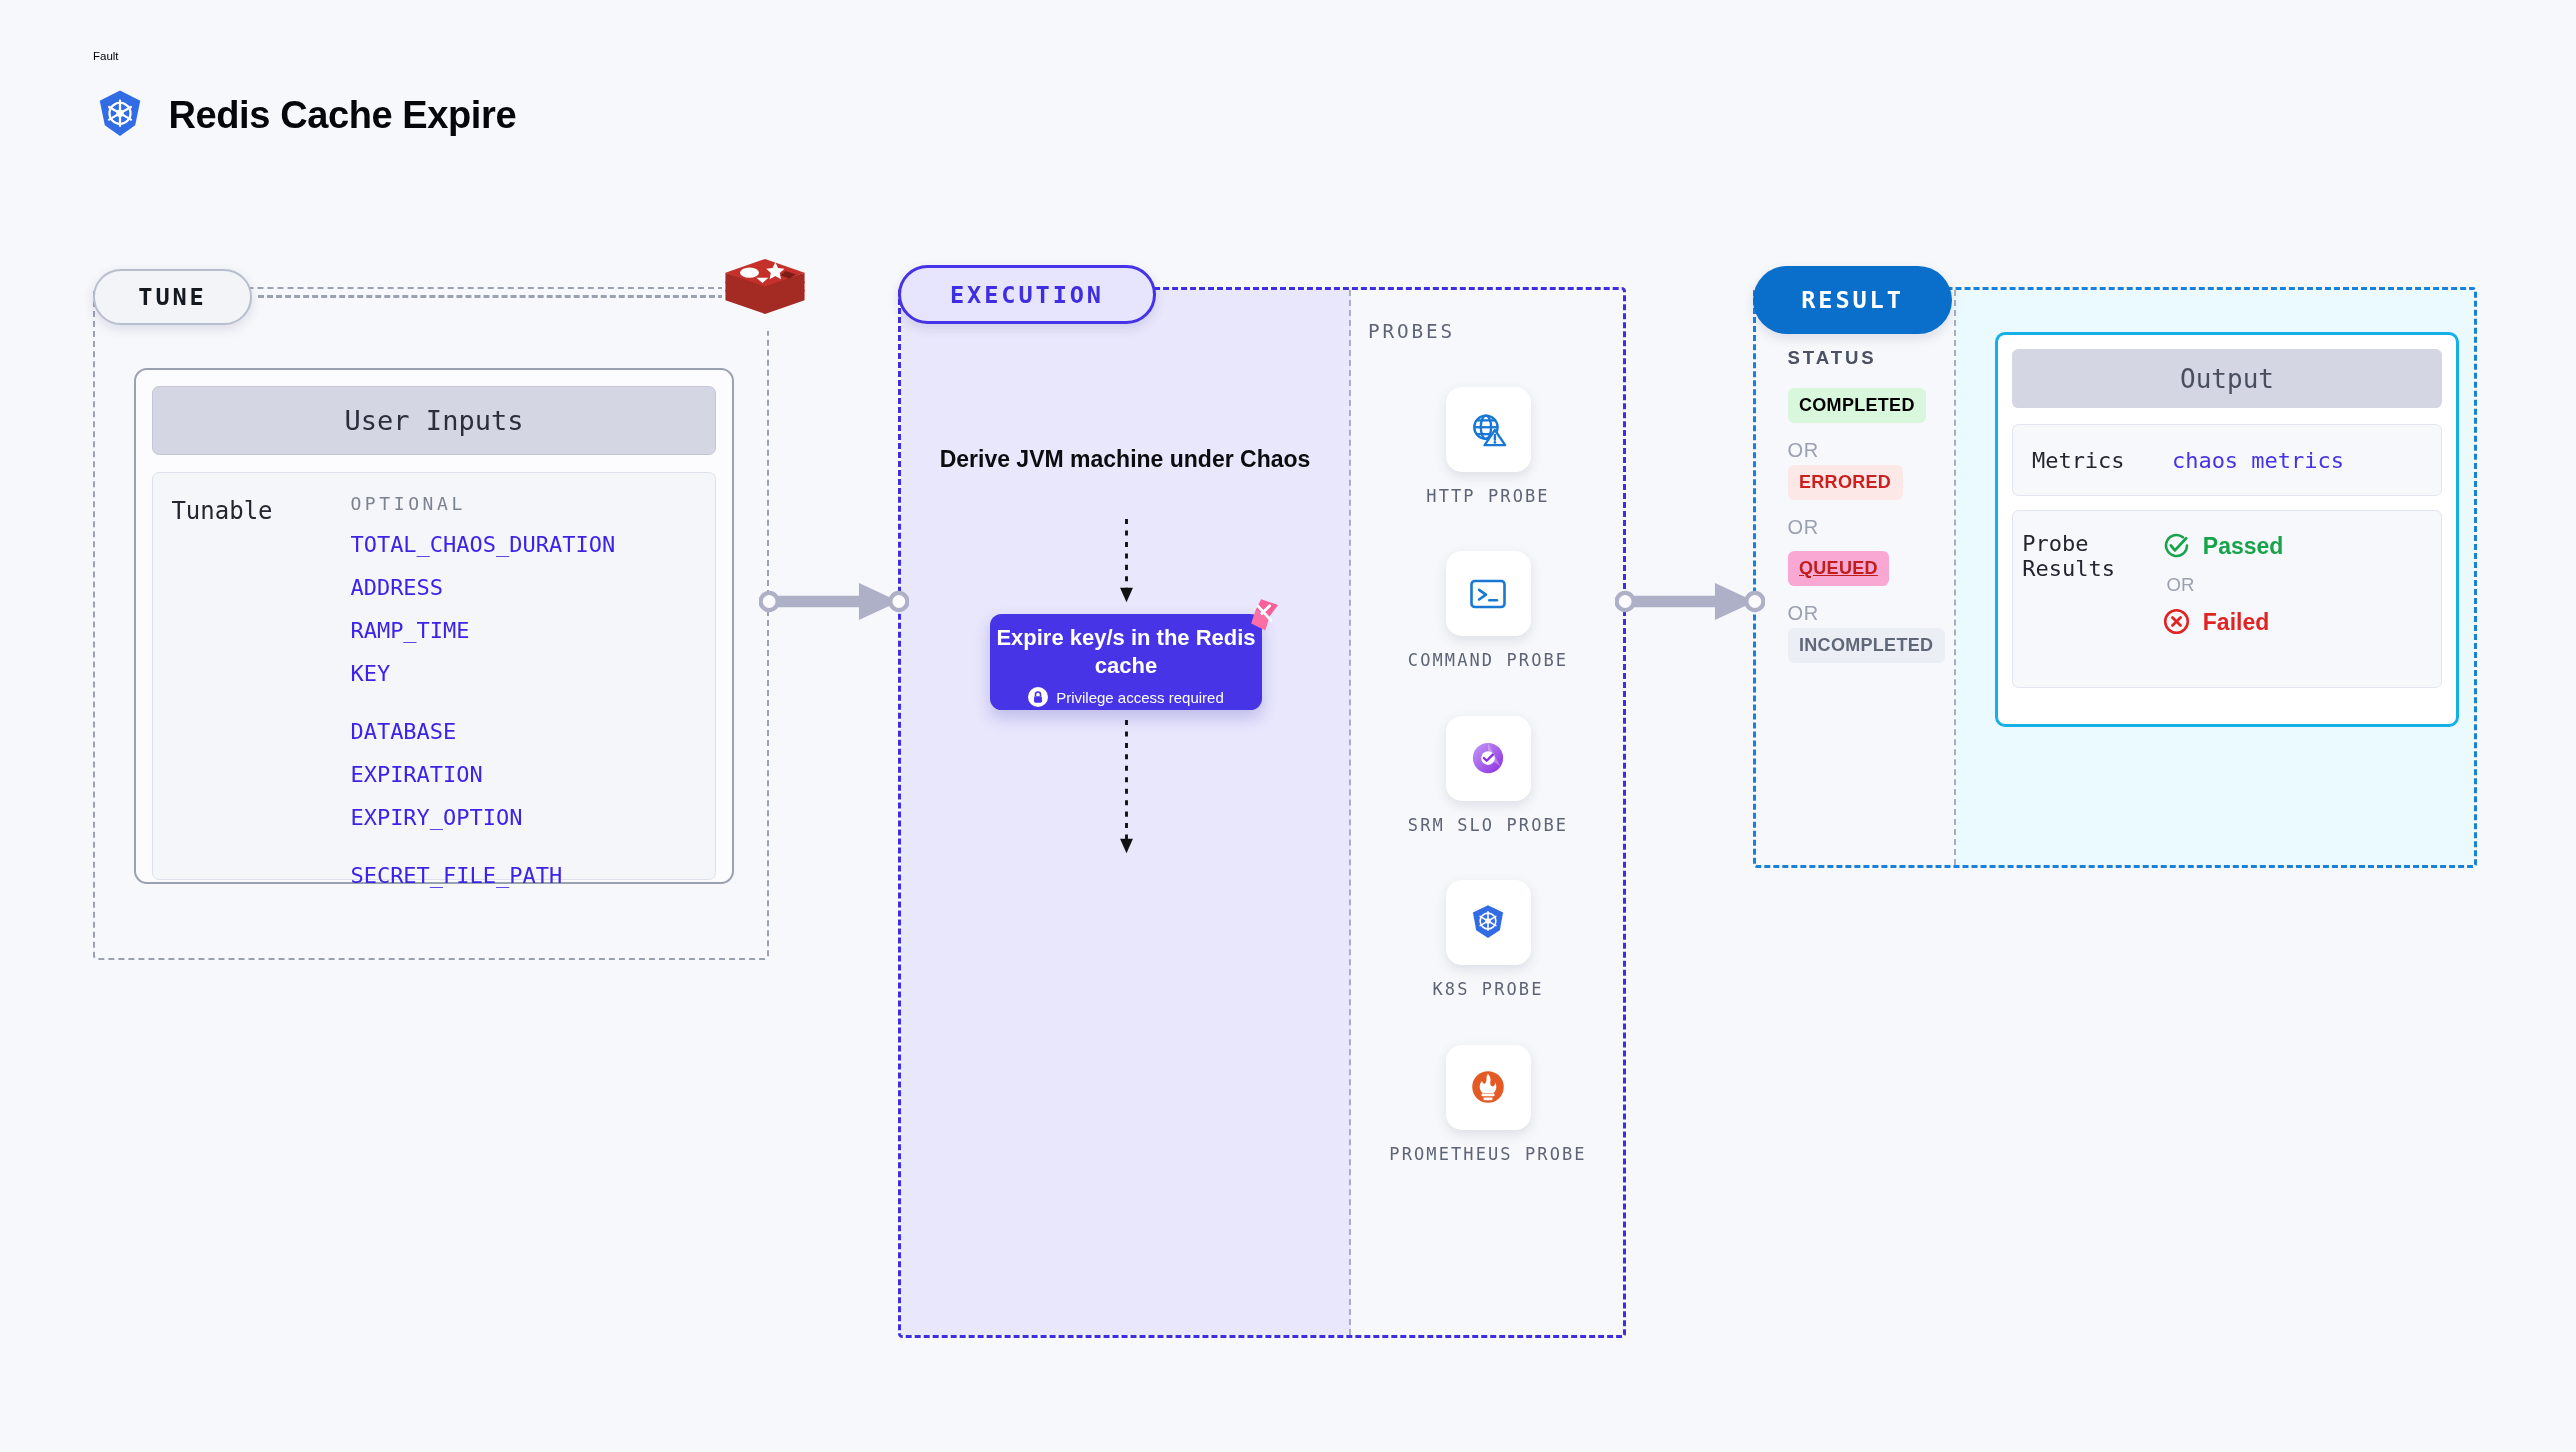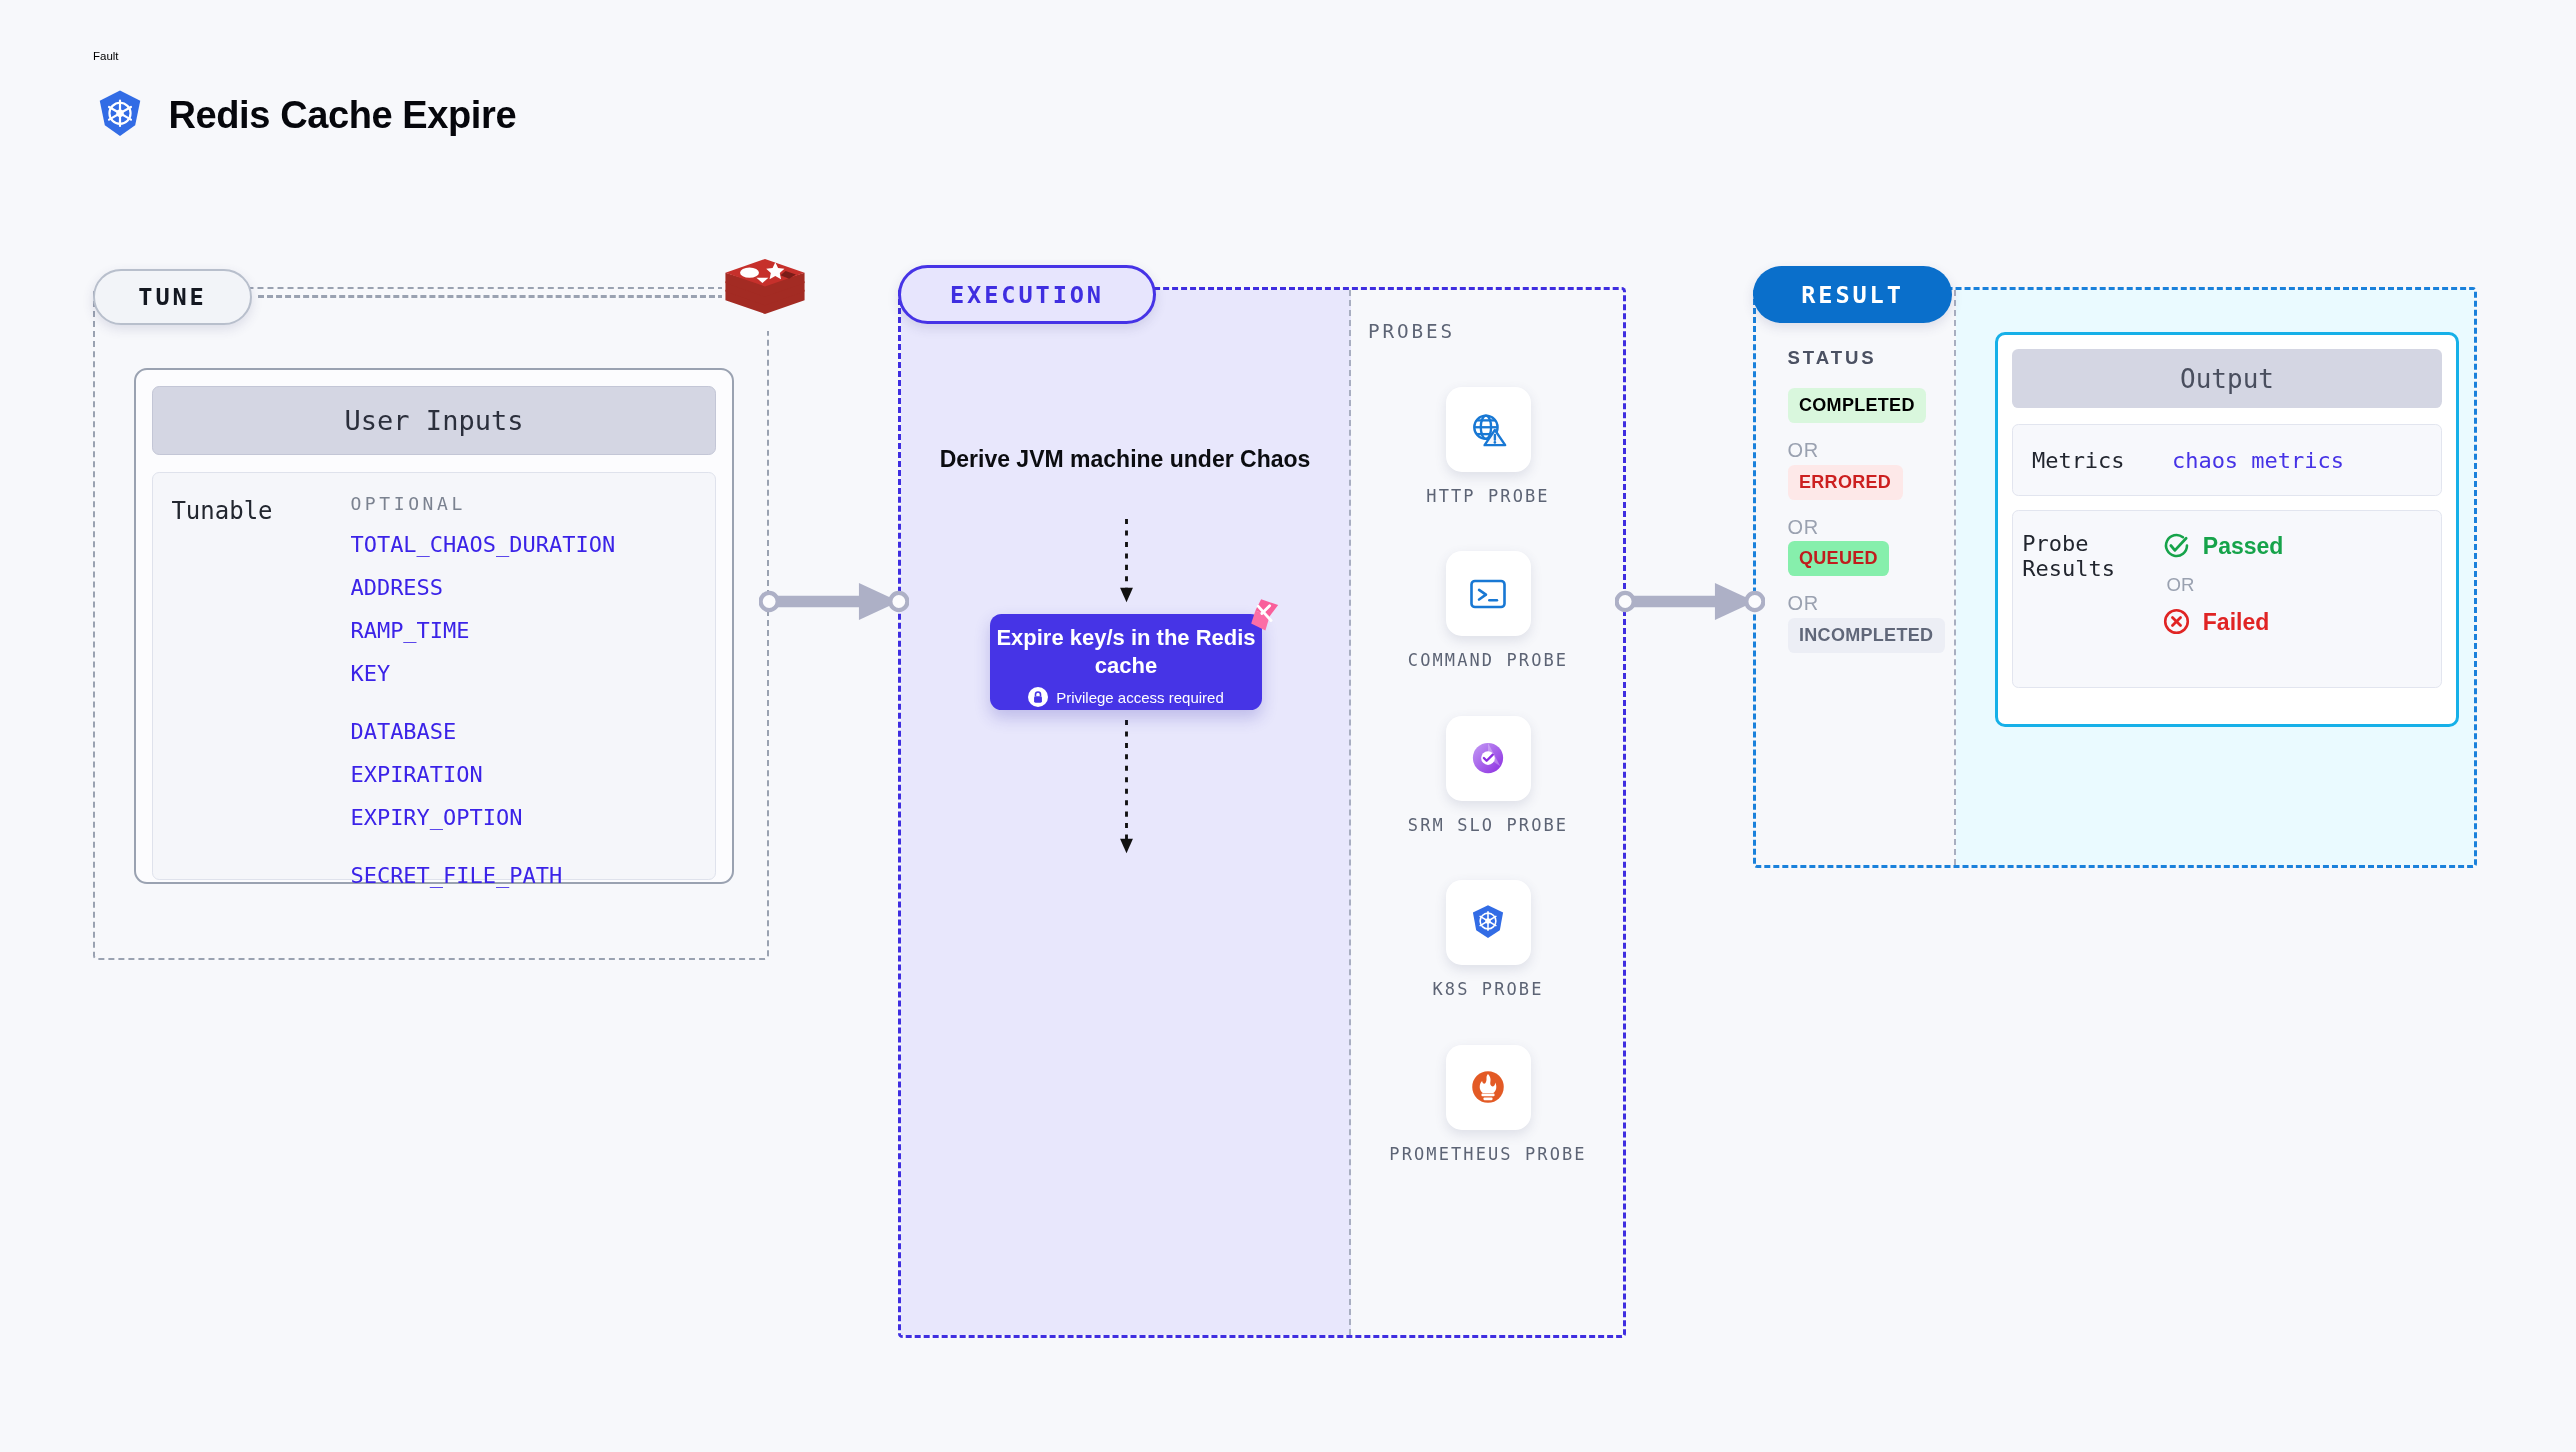--- a/index.html
+++ b/index.html
@@ -253,21 +253,21 @@
   
   #result-panel {
     position: absolute;
     left: 1753px; top: 287px;
     width: 724px; height: 581px;
     border: 3.6px dashed #1a81db;
     border-radius: 4.3px;
   }
   #result-pill {
     left: 1753px; top: 266px;
-    width: 199px; height: 57px;
+    width: 199px; height: 68px;
     background: #0a6fcb;
     color: #ffffff;
     font-size: 23.6px;
     border: none;
     align-items: center;
   }
   #status-col {
     position: absolute;
     left: 0; top: 0;
     width: 200px; height: 100%;
@@ -589,21 +589,21 @@
 </div>
 
 <div id="result-panel">
 
   <div id="status-col">
     <div id="status-label">STATUS</div>
     <div class="status-badge" style="background:#d9f7dd;color:#000000;">COMPLETED</div>
     <div class="or-text">OR</div>
     <div class="status-badge" style="background:#fde8e8;color:#cc1f1f;margin-top:2.9px;">ERRORED</div>
     <div class="or-text">OR</div>
-    <div class="status-badge" style="background:#86efac;color:#c01d1d;margin-top:2px;">QUEUED</div>
+    <div class="status-badge" style="background:#f9a8d4;color:#c01d1d;margin-top:12px;text-decoration:underline;">QUEUED</div>
     <div class="or-text">OR</div>
     <div class="status-badge" style="background:#eceef5;color:#606779;margin-top:2.9px;">INCOMPLETED</div>
   </div>
 
   <div id="output-region">
     <div id="output-card">
       <div id="output-header">Output</div>
 
       <div id="metrics-row">
         <span class="mono-key">Metrics</span>

